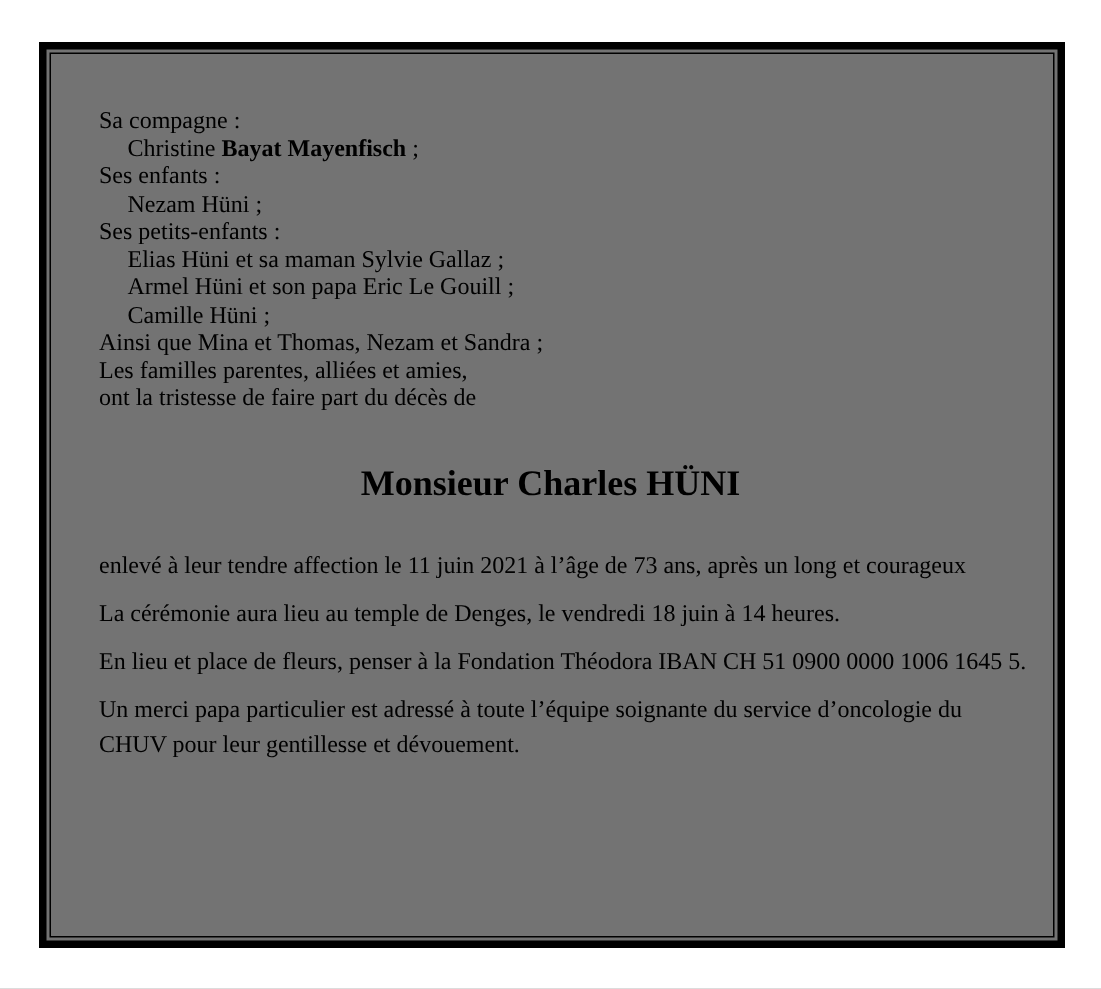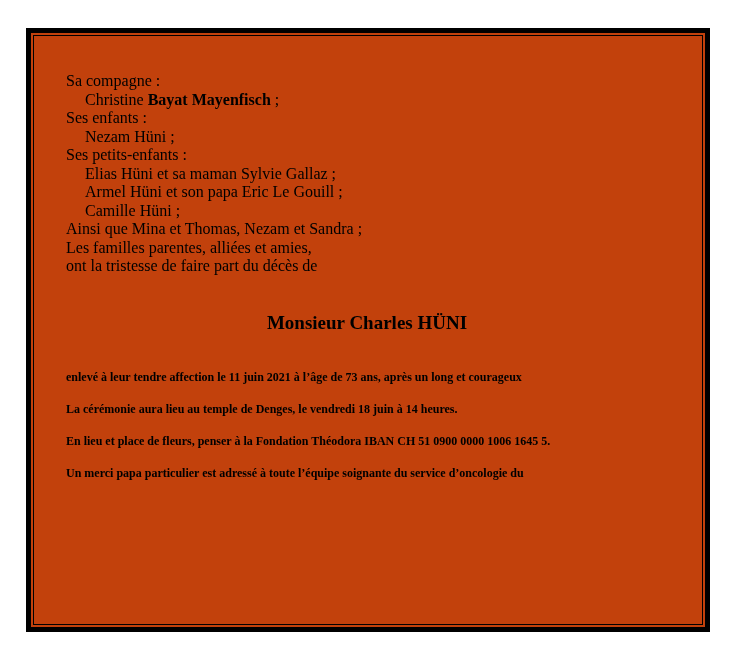--- a/index.html
+++ b/index.html
@@ -17,21 +17,21 @@
   }
   .frame-outer {
     position: absolute;
     left: 26px;
     top: 28px;
     width: 684px;
     height: 604px;
     box-sizing: border-box;
     border: 5px solid #000000;
     padding: 2px;
-    background: #c2410c;
+    background: #737373;
   }
   .frame-inner {
     box-sizing: border-box;
     width: 100%;
     height: 100%;
     border: 1.5px solid #000000;
     padding: 36px 34px 0 32px;
     overflow: hidden;
   }
   .family-list {
@@ -42,31 +42,30 @@
     white-space: pre;
   }
   .family-line.indent {
     padding-left: 19px;
   }
   .bold {
     font-weight: bold;
   }
   .deceased-title {
     text-align: center;
-    font-size: 19px;
+    font-size: 24px;
     font-weight: bold;
     line-height: 28px;
     margin-top: 33px;
     margin-bottom: 29px;
   }
   .notice-paragraph {
-    font-size: 12px;
+    font-size: 16px;
     line-height: 23px;
     margin: 0 0 9px 0;
-    font-weight: bold;
   }
   .para-line {
     white-space: pre;
   }
 </style>
 </head>
 <body>
 
 <div class="frame-outer">
   <div class="frame-inner">
@@ -94,16 +93,17 @@
     <div class="notice-paragraph">
       <div class="para-line">La cérémonie aura lieu au temple de Denges, le vendredi 18 juin à 14 heures.</div>
     </div>
 
     <div class="notice-paragraph">
       <div class="para-line">En lieu et place de fleurs, penser à la Fondation Théodora IBAN CH 51 0900 0000 1006 1645 5.</div>
     </div>
 
     <div class="notice-paragraph">
       <div class="para-line">Un merci papa particulier est adressé à toute l’équipe soignante du service d’oncologie du</div>
+      <div class="para-line">CHUV pour leur gentillesse et dévouement.</div>
     </div>
 
   </div>
 </div>
 
 </body></html>

